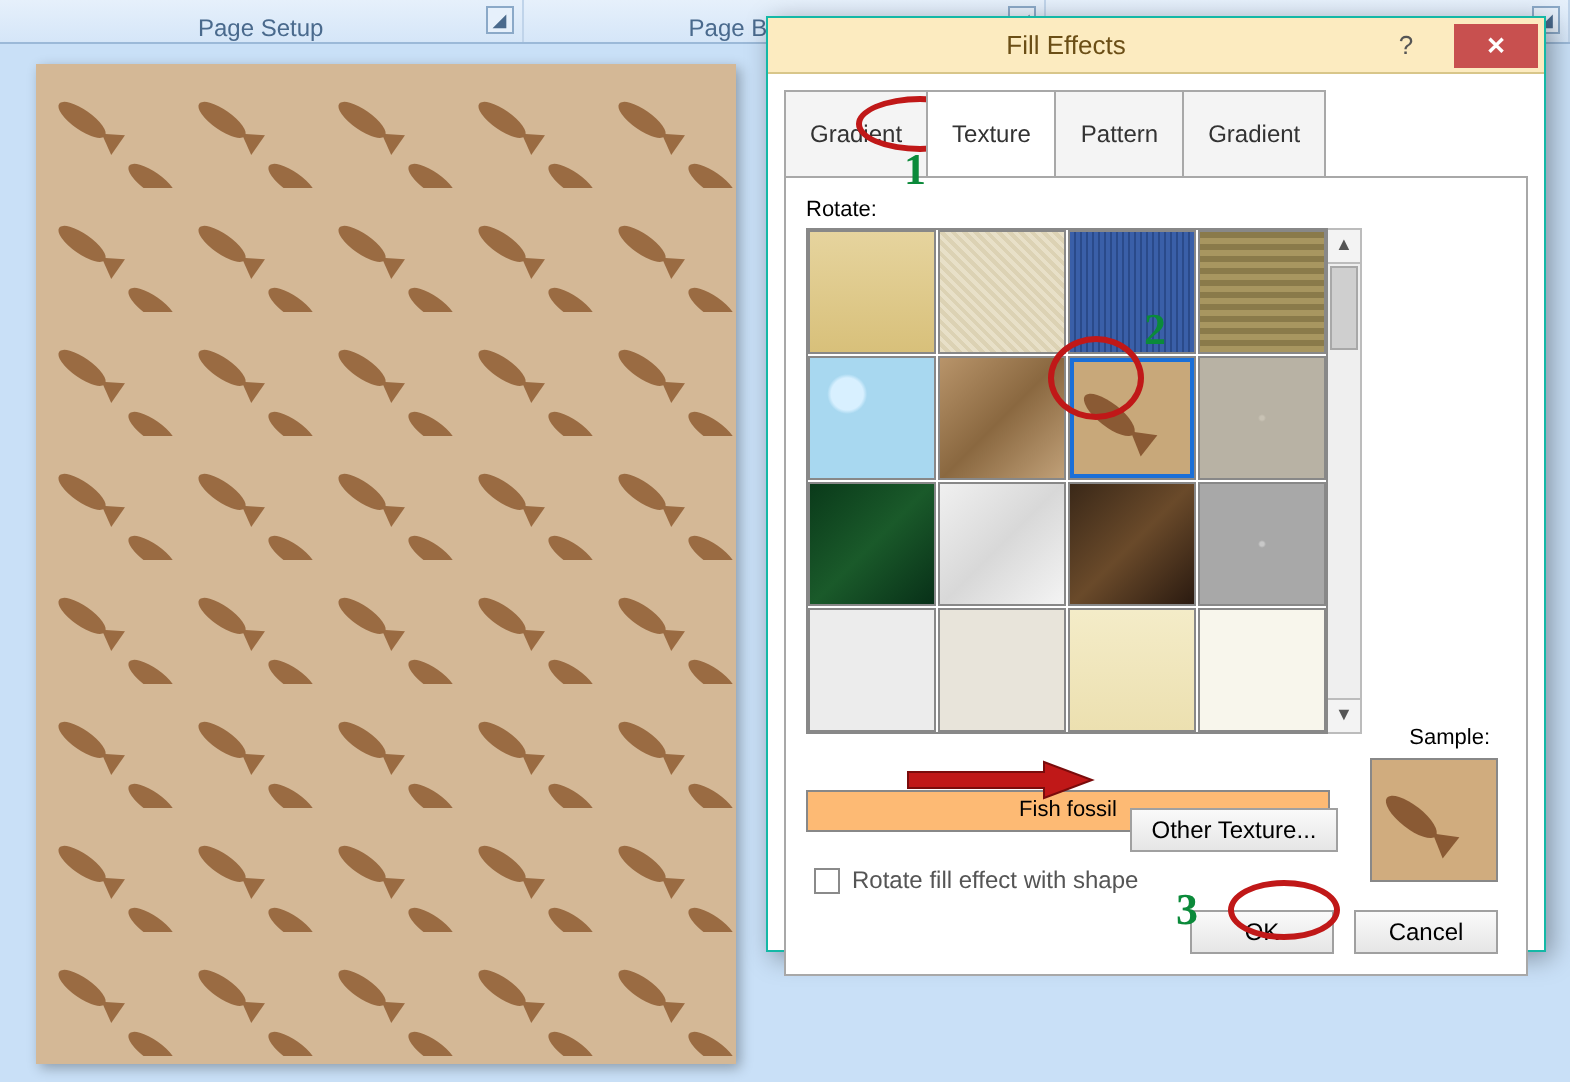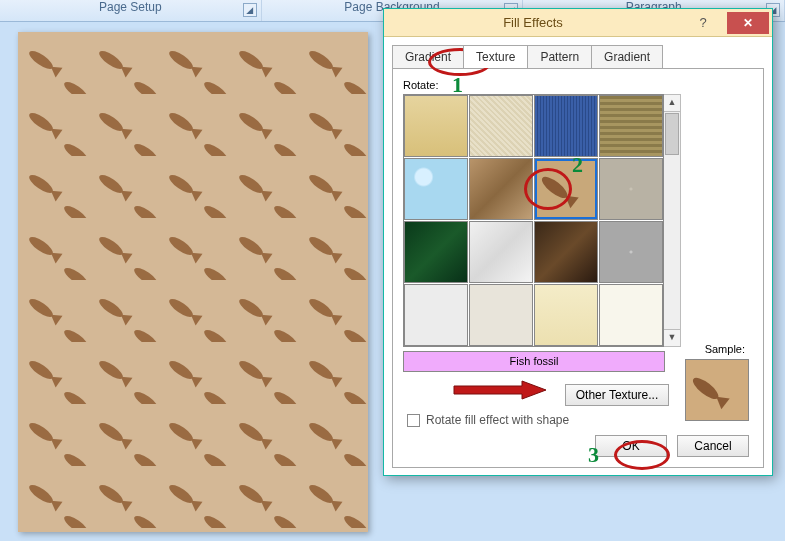--- a/index.html
+++ b/index.html
@@ -1,48 +1,48 @@
 <!DOCTYPE html>
 <html><head>
 <meta charset="utf-8">
 <style>
 *{box-sizing:border-box;margin:0;padding:0;font-family:"Segoe UI",Tahoma,sans-serif;font-size:12px}
 body{background:#c9e0f7;width:785px;height:541px;overflow:hidden;position:relative}
 .ribbon{height:22px;background:linear-gradient(#e6f0fb,#d5e6f8);display:flex;border-bottom:1px solid #9bb9d8}
-.ribbon-group{flex:1;display:flex;align-items:flex-start;justify-content:center;color:#4a6a8d;font-size:11px;border-right:1px solid #c0d4ea;position:relative}
+.ribbon-group{flex:1;display:flex;align-items:flex-end;justify-content:center;color:#4a6a8d;font-size:11px;border-right:1px solid #c0d4ea;position:relative}
 .ribbon-group .launcher{position:absolute;right:4px;top:3px;width:14px;height:14px;border:1px solid #8ba9c8;background:#e6f0fb;font-size:9px;line-height:12px;text-align:center;color:#4a6a8d}
 .doc-area{position:absolute;left:18px;top:32px;width:350px;height:500px;background:#d4b896;box-shadow:2px 2px 6px rgba(0,0,0,.3);overflow:hidden}
 .fish-bg{position:absolute;inset:0}
 .fish-bg svg{width:100%;height:100%}
 .doc-text{position:relative;padding:44px 30px;color:#1a1a1a;font-family:Calibri,sans-serif;font-size:14px;line-height:1.7}
 .cursor{display:inline-block;width:1px;height:16px;background:#000;vertical-align:middle;margin-left:3px}
 
 .dialog{position:absolute;left:383px;top:8px;width:390px;height:468px;background:#fff;border:1px solid #14b8a6;box-shadow:3px 3px 12px rgba(0,0,0,.35)}
 .titlebar{height:28px;background:#fcebc0;display:flex;align-items:center;position:relative;border-bottom:1px solid #d8c68a}
 .titlebar-title{flex:1;text-align:center;color:#6b4e16;font-size:13px}
 .titlebar-btn{width:42px;height:22px;margin:3px 3px 3px 0;display:flex;align-items:center;justify-content:center;font-size:13px}
 .help-btn{color:#555}
 .close-btn{background:#c8504f;color:#fff;font-size:14px;font-weight:bold}
 
 .tabs{display:flex;margin:8px 8px 0 8px;position:relative}
-.tab{padding:4px 12px;border:1px solid #a8a8a8;border-bottom:none;background:#f4f4f4;margin-right:-1px;color:#333;font-size:11px}
+.tab{padding:14px 12px;border:1px solid #a8a8a8;border-bottom:none;background:#f4f4f4;margin-right:-1px;color:#333;font-size:11px}
 .tab.active{background:#fff;position:relative;z-index:2}
 .tab-body{border:1px solid #a8a8a8;margin:0 8px 8px 8px;padding:10px 10px 14px 10px;height:400px;position:relative;background:#fff}
 
 .tx-label{font-size:11px;margin-bottom:3px}
 .tx-grid-wrap{display:flex}
 .tx-grid{display:grid;grid-template-columns:repeat(4,64px);grid-template-rows:repeat(4,62px);gap:1px;border:1px solid #888}
 .tx-cell{border:1px solid #888;position:relative;overflow:hidden}
 .tx-cell.selected{outline:2px solid #1a6fd8;outline-offset:-3px}
 .scroll{width:17px;margin-left:0;background:#efefef;border:1px solid #bcbcbc;border-left:none;display:flex;flex-direction:column}
 .scroll-btn{height:17px;background:#f3f3f3;border-bottom:1px solid #bcbcbc;text-align:center;font-size:9px;line-height:15px;color:#555}
 .scroll-thumb{height:42px;background:#cfcfcf;border:1px solid #a8a8a8;margin:1px}
 .scroll-track{flex:1}
 
-.tx-name{margin-top:4px;width:262px;height:21px;border:1px solid #888;text-align:center;line-height:19px;font-size:11px;background:#f0abfc}
+.tx-name{margin-top:28px;width:262px;height:21px;border:1px solid #888;text-align:center;line-height:19px;font-size:11px;background:#fdba74}
 .other-btn{position:absolute;right:94px;top:315px;width:104px;height:22px;border:1px solid #a0a0a0;background:linear-gradient(#fafafa,#e6e6e6);font-size:11px}
 .sample-label{position:absolute;right:18px;top:274px;font-size:11px}
 .sample-box{position:absolute;right:14px;top:290px;width:64px;height:62px;border:1px solid #888;overflow:hidden}
 
 .rotate-row{position:absolute;left:14px;top:344px;display:flex;align-items:flex-end;gap:6px;font-size:11px;color:#555}
 .chk{width:13px;height:13px;border:1px solid #8a8a8a;background:#fff}
 
 .dlg-btns{position:absolute;right:14px;bottom:10px;display:flex;gap:10px}
 .dlg-btn{width:72px;height:22px;border:1px solid #a0a0a0;background:linear-gradient(#fafafa,#e6e6e6);font-size:11px}
 

